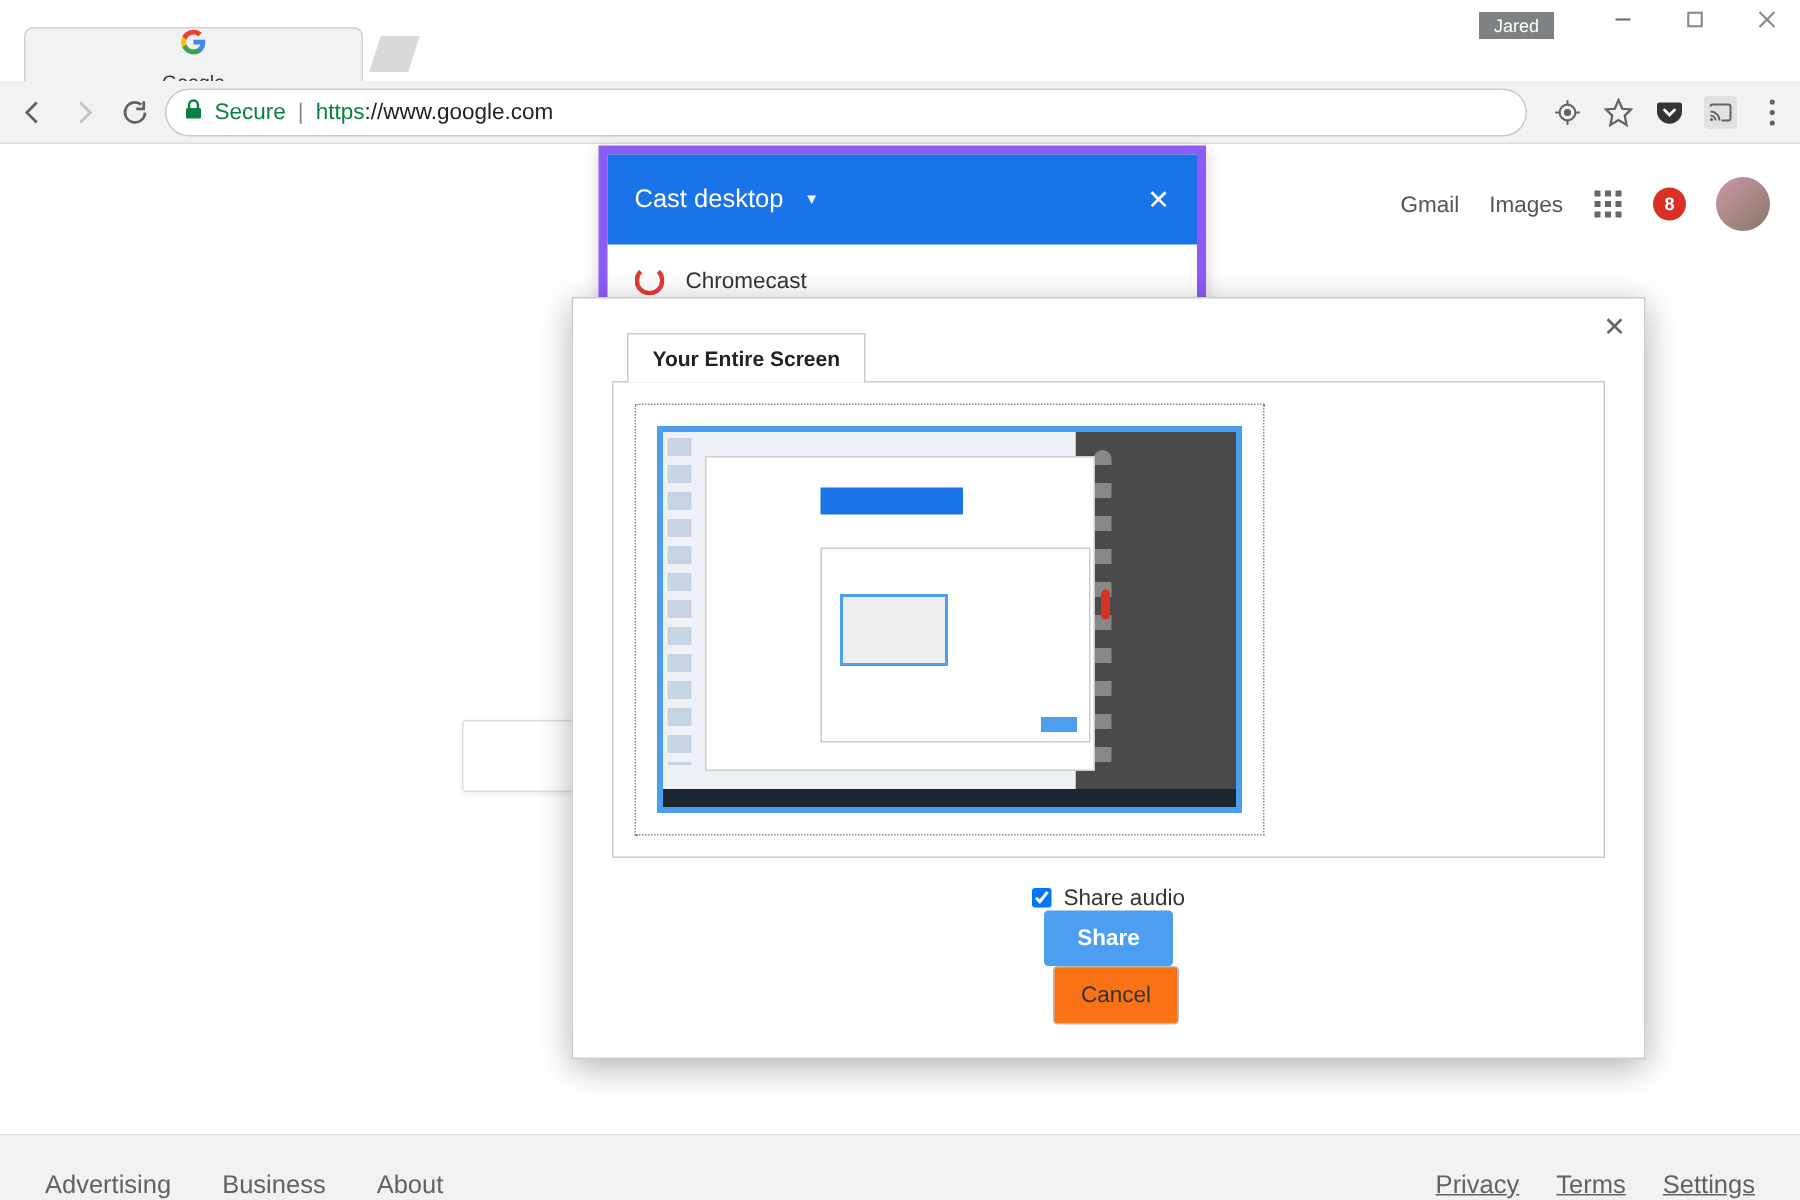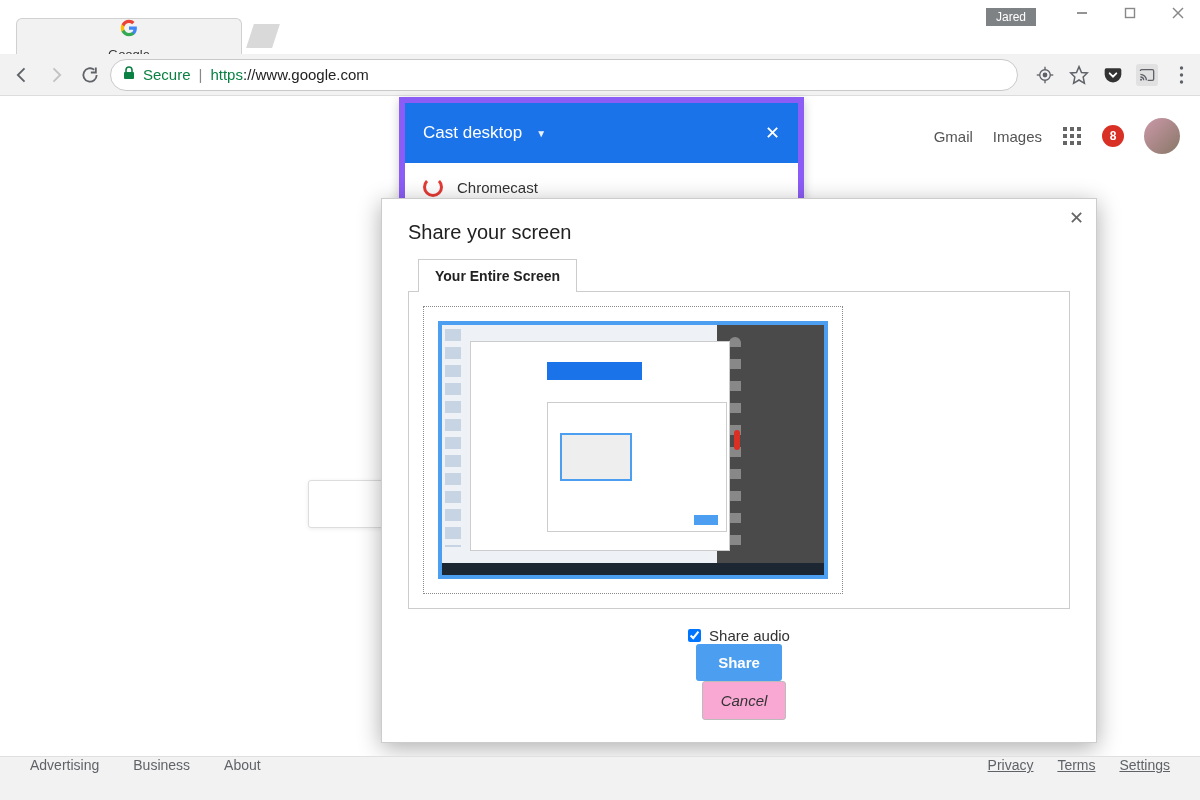--- a/index.html
+++ b/index.html
@@ -61,27 +61,27 @@
   .thumb .chrome-win .bluehead { position:absolute; top:20px; left:76px; width:95px; height:18px; background:#1a73e8; }
   .thumb .chrome-win .dlg { position:absolute; top:60px; left:76px; width:180px; height:130px; border:1px solid #ccc; background:#fff; }
   .thumb .chrome-win .dlg .mini { position:absolute; top:30px; left:12px; width:72px; height:48px; border:2px solid #4c9ef0; background:#eee; }
   .thumb .chrome-win .dlg .btn { position:absolute; bottom:6px; right:8px; width:24px; height:10px; background:#4c9ef0; }
   .thumb .reddot { position:absolute; right:22%; top:42%; width:6px; height:20px; background:#d93025; border-radius:3px; }
 
   .share-actions { display:flex; align-items:center; margin-top:18px;flex-direction:column; }
   .share-actions label { display:flex; align-items:center; gap:8px; font-size:15px; color:#333; }
   .share-actions .spacer { flex:1; }
   .btn-primary { background:#4c9ef0; color:#fff; border:none; padding:10px 22px; font-size:15px; border-radius:3px; font-weight:600; }
-  .btn-secondary { background:#f9a8d4; color:#333; border:1px solid #bbb; padding:10px 18px; font-size:15px; border-radius:3px; margin-left:10px;font-style:italic; }
+  .btn-secondary { background:#f97316; color:#333; border:1px solid #bbb; padding:10px 18px; font-size:15px; border-radius:3px; margin-left:10px; }
 
   
   .searchbox { position:absolute; top:480px; left:308px; width:580px; height:48px; border:1px solid #ddd; border-radius:3px; background:#fff; box-shadow:0 1px 4px rgba(0,0,0,.08); }
 
   
-  .footer { position:absolute; bottom:0; left:0; right:0; height:44px; background:#f2f2f2; border-top:1px solid #e0e0e0; display:flex; align-items:flex-start; padding:0 30px; font-size:14px; color:#5f6368; }
+  .footer { position:absolute; bottom:0; left:0; right:0; height:44px; background:#f2f2f2; border-top:1px solid #e0e0e0; display:flex; align-items:flex-end; padding:0 30px; font-size:17px; color:#5f6368; }
   .footer a { color:#5f6368; text-decoration:none; margin-right:34px; }
   .footer .right { margin-left:auto; }
   .footer .right a { margin-left:20px; margin-right:0;text-decoration:underline; }
 
   
   .gfav { width:18px; height:18px; position:relative; }
   .gfav svg { width:18px; height:18px; display:block; }
 </style>
 </head>
 <body>
@@ -220,21 +220,20 @@
   <div class="cast-item">
     <span class="spinner"></span>
     <span>Chromecast</span>
   </div>
 </div>
 
 <div class="searchbox"></div>
 
 <div class="share-dialog">
   <span class="close-x">✕</span>
-  <h2>Share your screen</h2>
   <div class="tablabel">Your Entire Screen</div>
   <div class="screen-box">
     <div class="screen-inner">
       <div class="thumb">
         <div class="photo"></div>
         <div class="desk">
           <div class="icons-col"></div>
           <div class="chrome-win">
             <div class="bluehead"></div>
             <div class="dlg">

